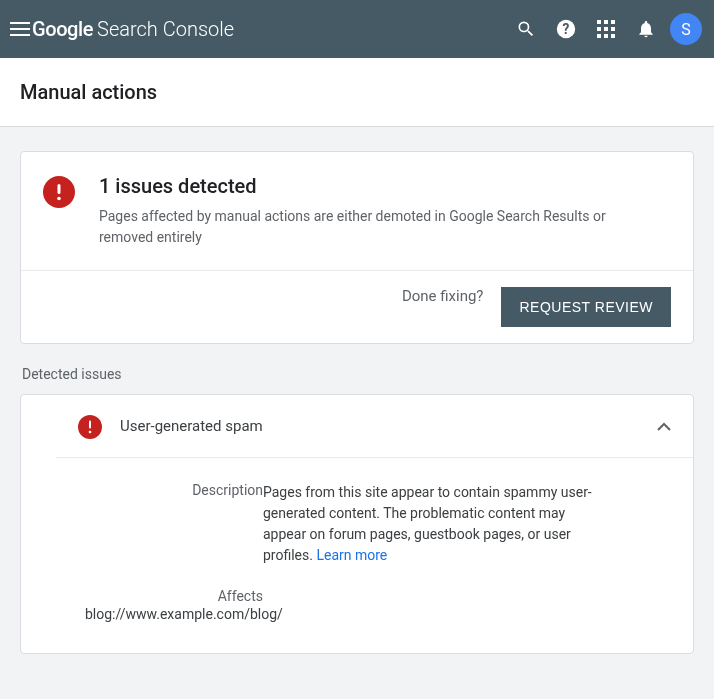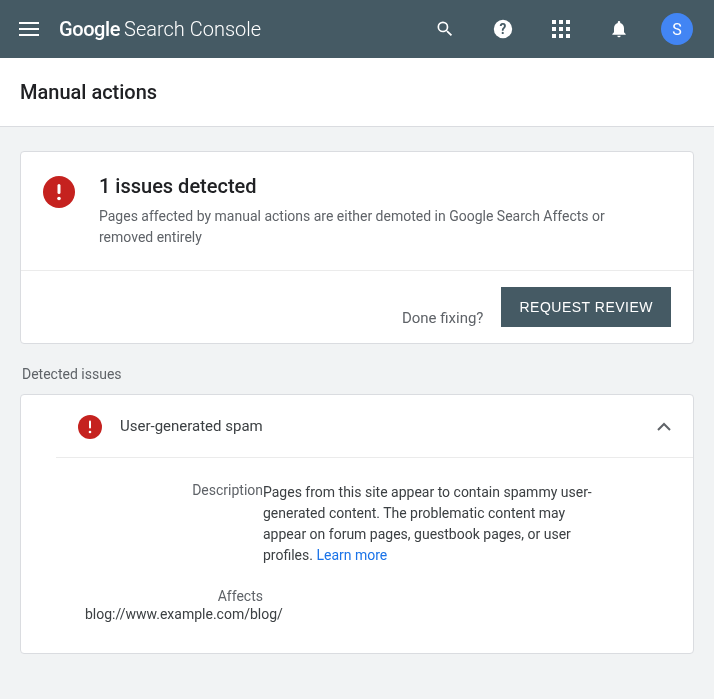--- a/index.html
+++ b/index.html
@@ -8,22 +8,22 @@
       background: #f1f3f4;
       color: #202124;
       width: 714px;
     }
     .header {
       background: #455a64;
       color: #fff;
       height: 58px;
       display: flex;
       align-items: center;
-      padding: 0 17px;
-      gap: 18px;
+      padding: 0 8px;
+      gap: 0;
     }
     .menu-btn { display:flex; align-items:center; justify-content:center; width:24px; height:24px; cursor:pointer; }
     .logo { display:flex; align-items:baseline; gap:4px; font-size:20px; }
     .logo-google { font-weight:500; letter-spacing:-0.4px; }
     .logo-product { font-weight:300; }
     .header-spacer { flex:1; }
     .header-icon { width:40px; height:40px; display:flex; align-items:center; justify-content:center; cursor:pointer; }
     .avatar {
       width:32px; height:32px; border-radius:50%;
       background:#4285f4; color:#fff; font-size:16px; font-weight:400;
@@ -52,21 +52,21 @@
       width:32px; height:32px; border-radius:50%;
       background:#c5221f; flex-shrink:0; display:flex; align-items:center; justify-content:center;
       margin-top: 2px;
     }
     .alert-circle.small { width:24px; height:24px; }
     .card-title { font-size:20px; font-weight:500; margin-bottom:8px; }
     .card-desc { font-size:14px; color:#5f6368; line-height:1.5; max-width: 540px; }
     .card-actions {
       padding:16px 22px;
       display:flex;
-      align-items:flex-end;
+      align-items:flex-start;
       justify-content:flex-end;
       gap:18px;
     }
     .done-text { color:#5f6368; font-size:15px; }
     .btn-primary {
       background:#455a64;
       color:#fff;
       border:none;
       padding:12px 18px;
       font-size:14px;
@@ -150,21 +150,21 @@
   <div class="card">
     <div class="card-top">
       <div class="alert-circle">
         <svg width="6" height="18" viewBox="0 0 6 18">
             <rect x="1.5" y="1" width="3" height="10" rx="1.5" fill="#fff"></rect>
             <circle cx="3" cy="15.5" r="1.8" fill="#fff"></circle>
           </svg>
       </div>
       <div>
         <div class="card-title">1 issues detected</div>
-        <div class="card-desc">Pages affected by manual actions are either demoted in Google Search Affects or removed entirely</div>
+        <div class="card-desc">Pages affected by manual actions are either demoted in Google Search Results or removed entirely</div>
       </div>
     </div>
     <div class="card-actions">
       <span class="done-text">Done fixing?</span>
       <button class="btn-primary">REQUEST REVIEW</button>
     </div>
   </div>
 
   <div class="section-label">Detected issues</div>
 

